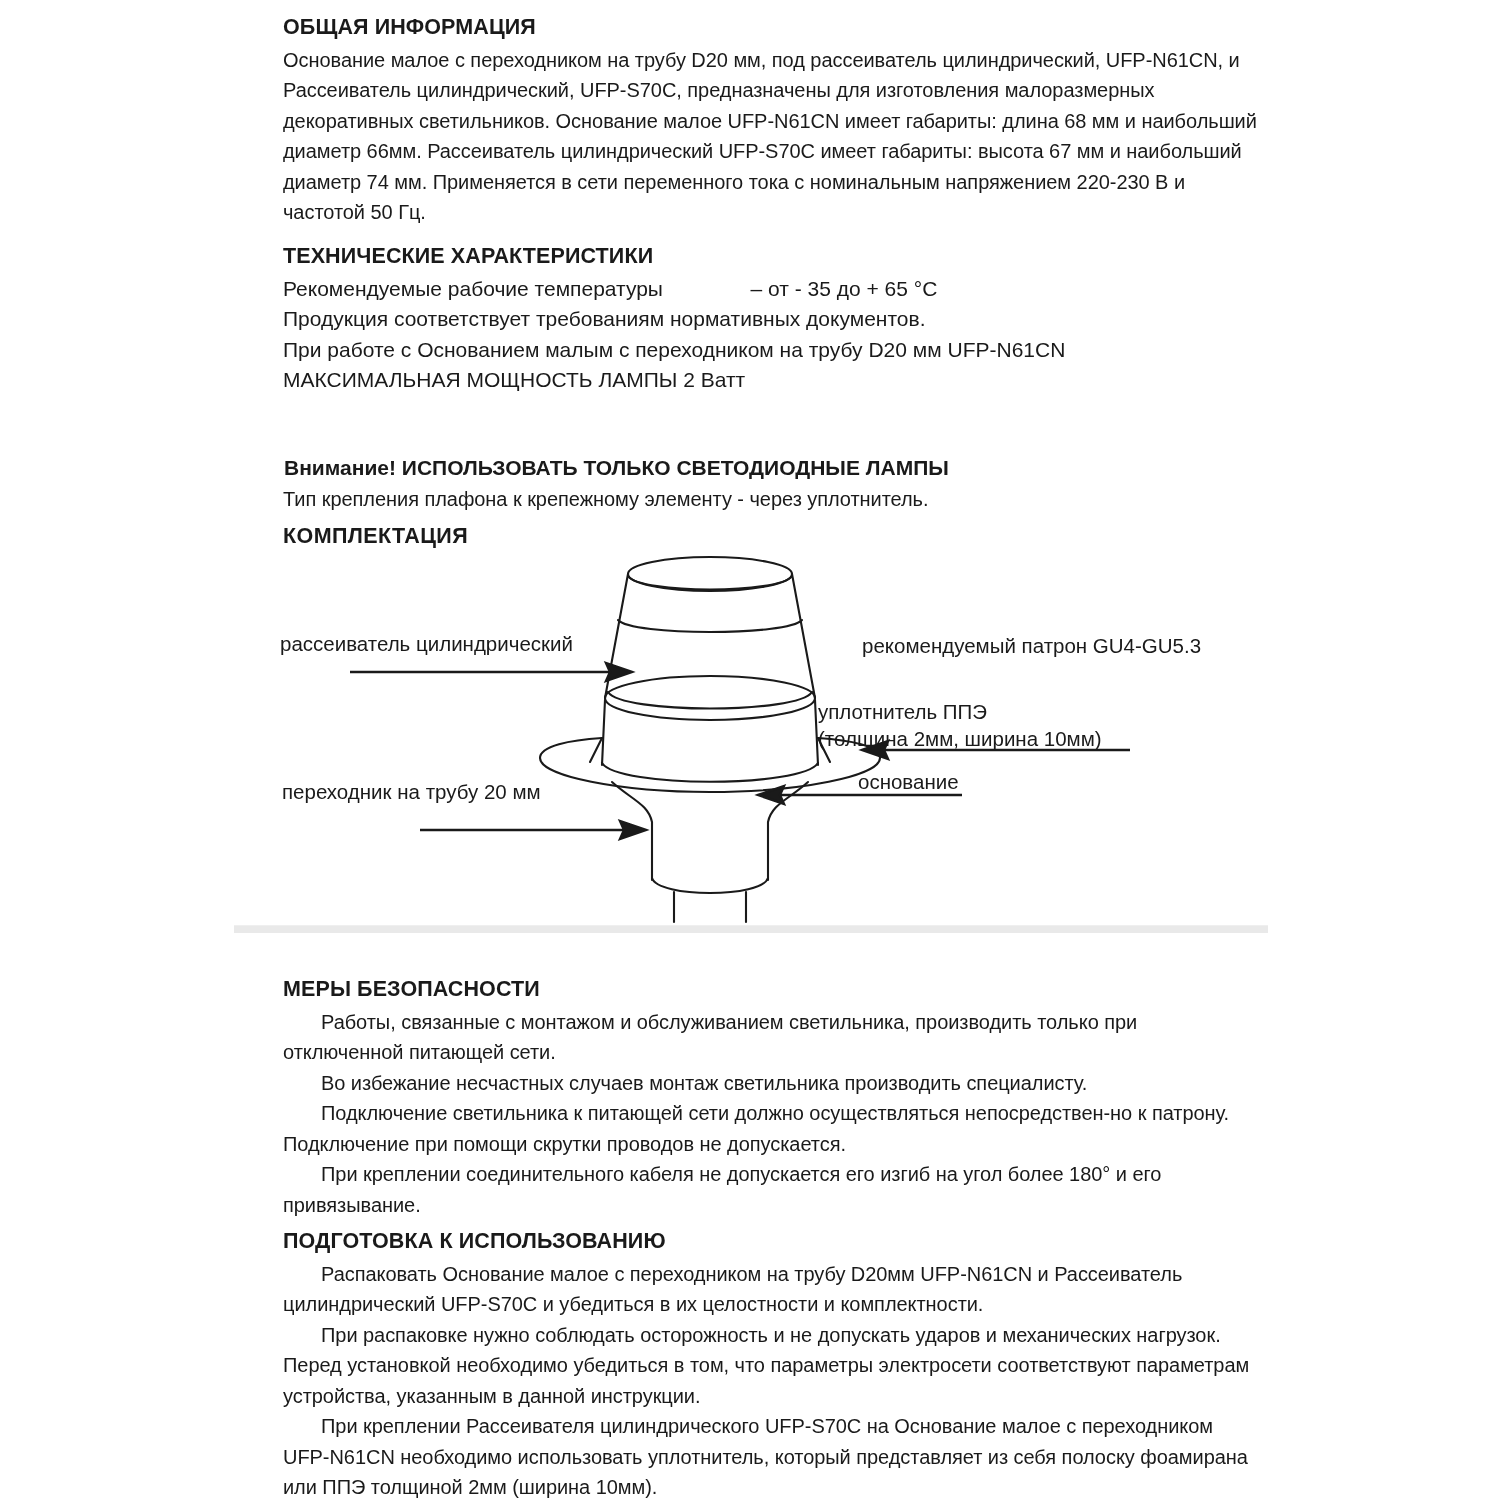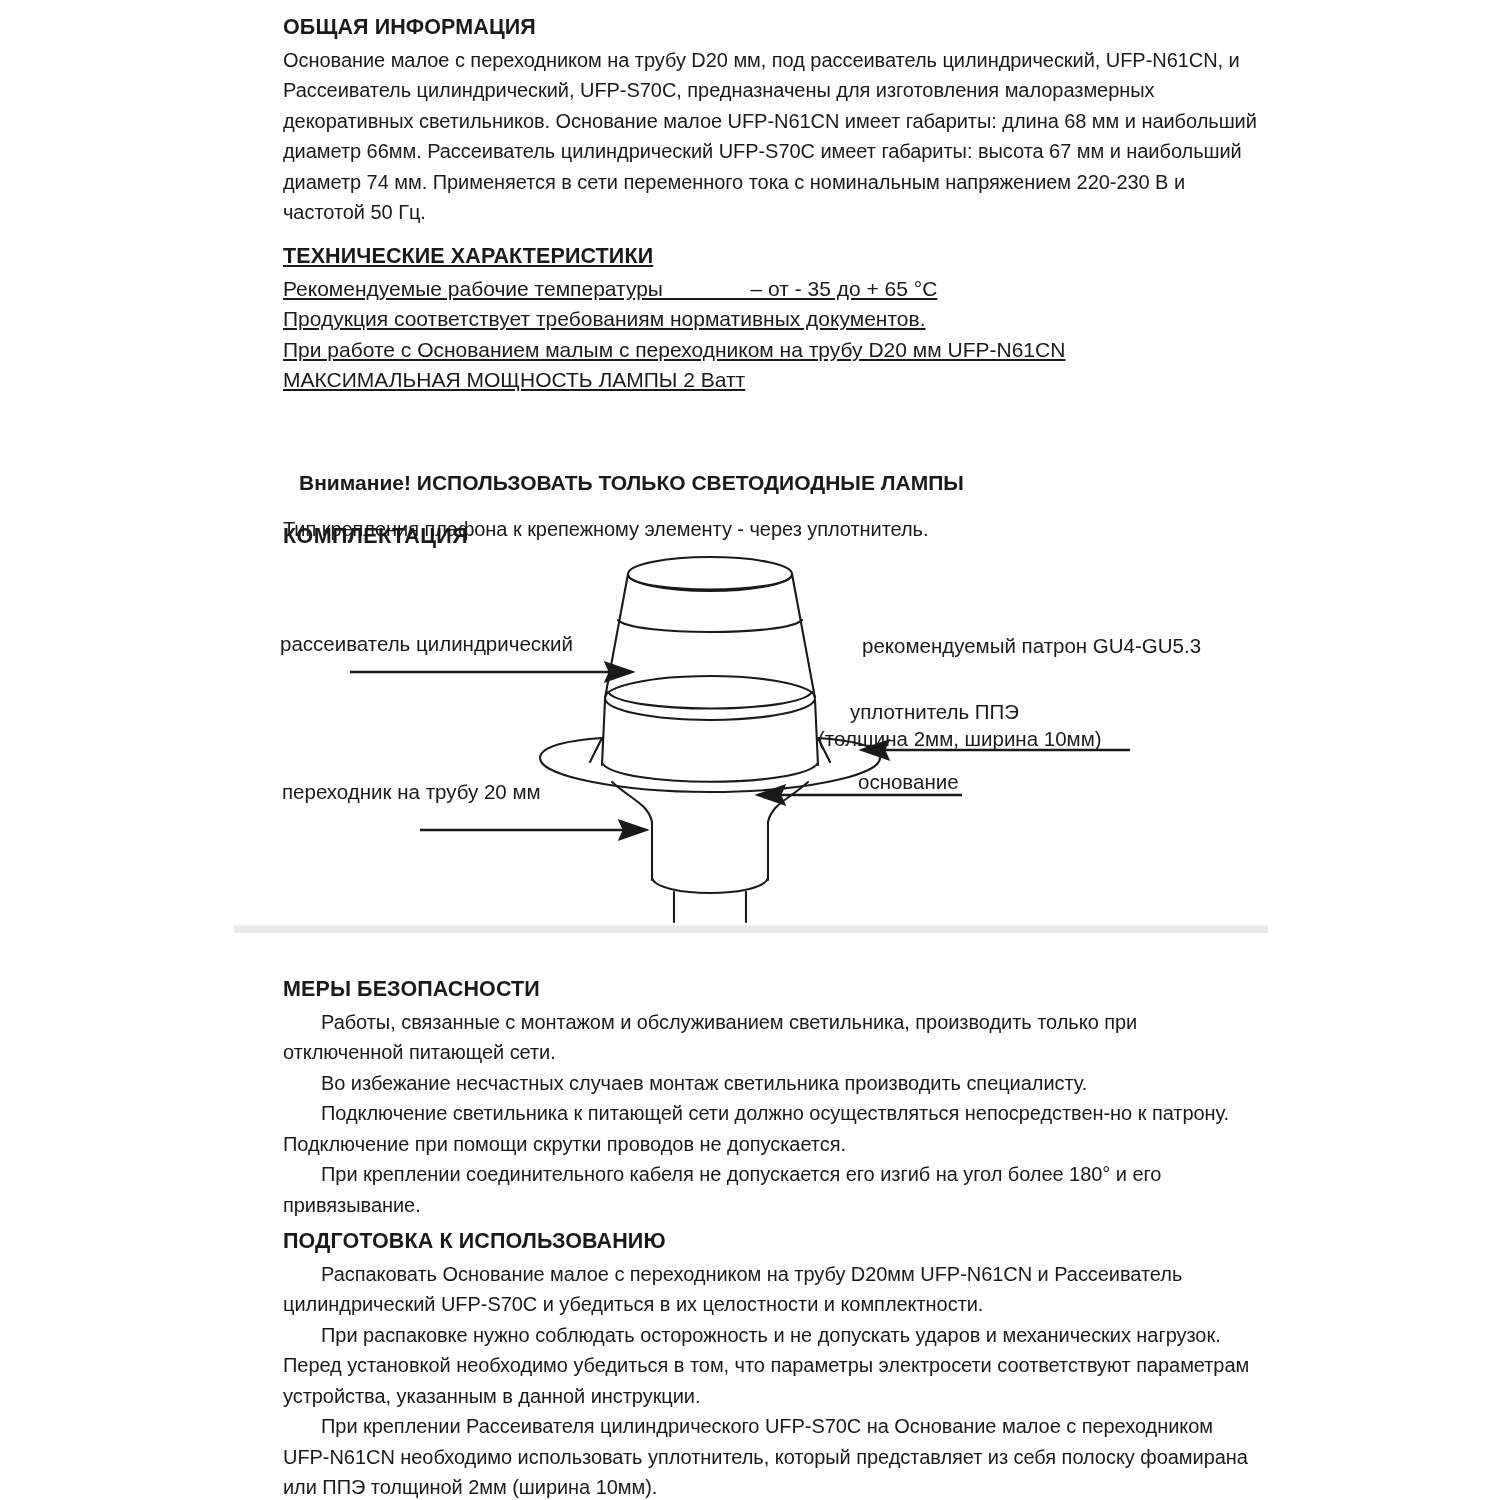--- a/index.html
+++ b/index.html
@@ -43,26 +43,26 @@
     text-indent: 38px;
   }
   .spec-line {
     font-size: 21px;
     line-height: 30.5px;
     white-space: pre;
   }
   .warn-head {
     font-size: 21px;
     font-weight: bold;
-    margin: 16px;
+    margin: 1px;
     line-height: 30px;
   }
   
   #sec-general { top: 14px; }
-  #sec-tech    { top: 243px; text-decoration: underline; }
+  #sec-tech    { top: 243px; }
   #sec-warning { top: 452px; }
   #kit-title {
     position: absolute;
     top: 524px;
     left: 283px;
     width: 980px;
     text-align: left;
     font-size: 21.5px;
     font-weight: bold;
     letter-spacing: 0.4px;
@@ -172,21 +172,21 @@
 
         <line x1="180" y1="280" x2="386" y2="280"></line>
         <polygon points="406,280 380,271 384,280 380,289"></polygon>
       </g>
     </svg>
 
     <div class="dg-label" style="left:40px; top:80px;">рассеиватель цилиндрический</div>
 
     <div class="dg-label" style="left:578px; top:82px;margin-left:44px;">рекомендуемый патрон GU4-GU5.3</div>
 
-    <div class="dg-label" style="left:578px; top:148px;padding-left:32px;">уплотнитель ППЭ</div>
+    <div class="dg-label" style="left:578px; top:148px;">уплотнитель ППЭ</div>
     <div class="dg-label" style="left:578px; top:175px;">(толщина 2мм, ширина 10мм)</div>
 
     <div class="dg-label" style="left:618px; top:218px;">основание</div>
 
     <div class="dg-label" style="left:42px; top:228px;">переходник на трубу 20 мм</div>
   </div>
 
   <div id="divider"></div>
 
   <section class="col" id="sec-safety">

